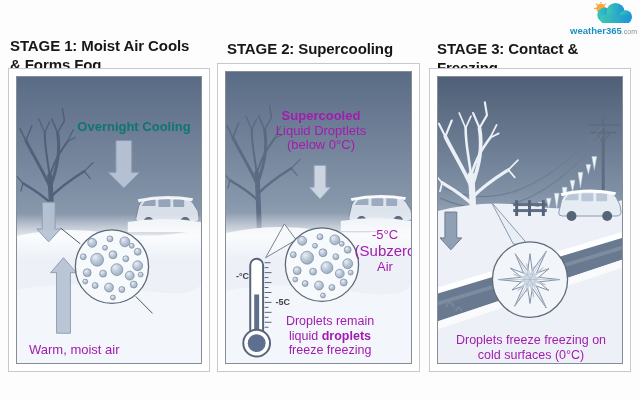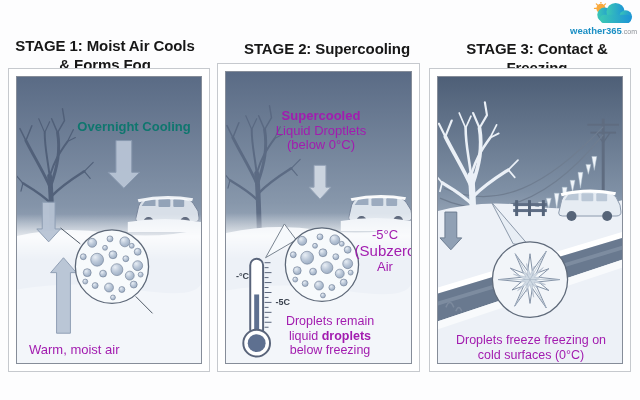--- a/index.html
+++ b/index.html
@@ -4,21 +4,21 @@
 <style>
   html,body { margin:0; padding:0; }
   body {
     width:640px; height:400px; position:relative; overflow:hidden;
     background:#fdfdfe;
     font-family:"Liberation Sans", sans-serif;
     -webkit-font-smoothing:antialiased;
   }
   .stage-title {
     position:absolute; font-weight:700; font-size:15px; line-height:19px;
-    color:#171717; letter-spacing:-0.1px;text-align:center;
+    color:#171717; letter-spacing:-0.1px;
   }
   .card {
     position:absolute; background:#ffffff; border:1px solid #c6c9ce;
     box-sizing:border-box;
   }
   .scene {
     position:absolute; left:7px; top:7px; right:7px; bottom:7px;
     border:1px solid #868d99; overflow:hidden;
   }
   .scene svg.art { position:absolute; left:0; top:0; width:100%; height:100%; }
@@ -245,21 +245,21 @@
     <div class="lbl center" style="left:159px; top:154px;">
       <div style="font-size:13px; line-height:17px;">-5°C</div>
       <div style="font-size:15px; line-height:16px;text-align:right;">(Subzero</div>
       <div style="font-size:13px; line-height:16px;">Air</div>
     </div>
     <div class="thermo-lbl" style="left:2px; top:199px;">-°C</div>
     <div class="thermo-lbl" style="left:2px; top:225px;margin-left:41px;">-5C</div>
     <div class="lbl center" style="left:104px; top:242px;">
       <div>Droplets remain</div>
       <div><span>liquid </span><b>droplets</b></div>
-      <div>below freezing</div>
+      <div>freeze freezing</div>
     </div>
   </div>
 </div>
 
 <div class="card" style="left:429px; top:68px; width:202px; height:304px;">
   <div class="scene">
     <svg class="art" viewBox="0 0 186 288" preserveAspectRatio="none">
       <defs>
         <linearGradient id="sky3" x1="0" y1="0" x2="0" y2="1">
           <stop offset="0" stop-color="#4e5f77"></stop>

